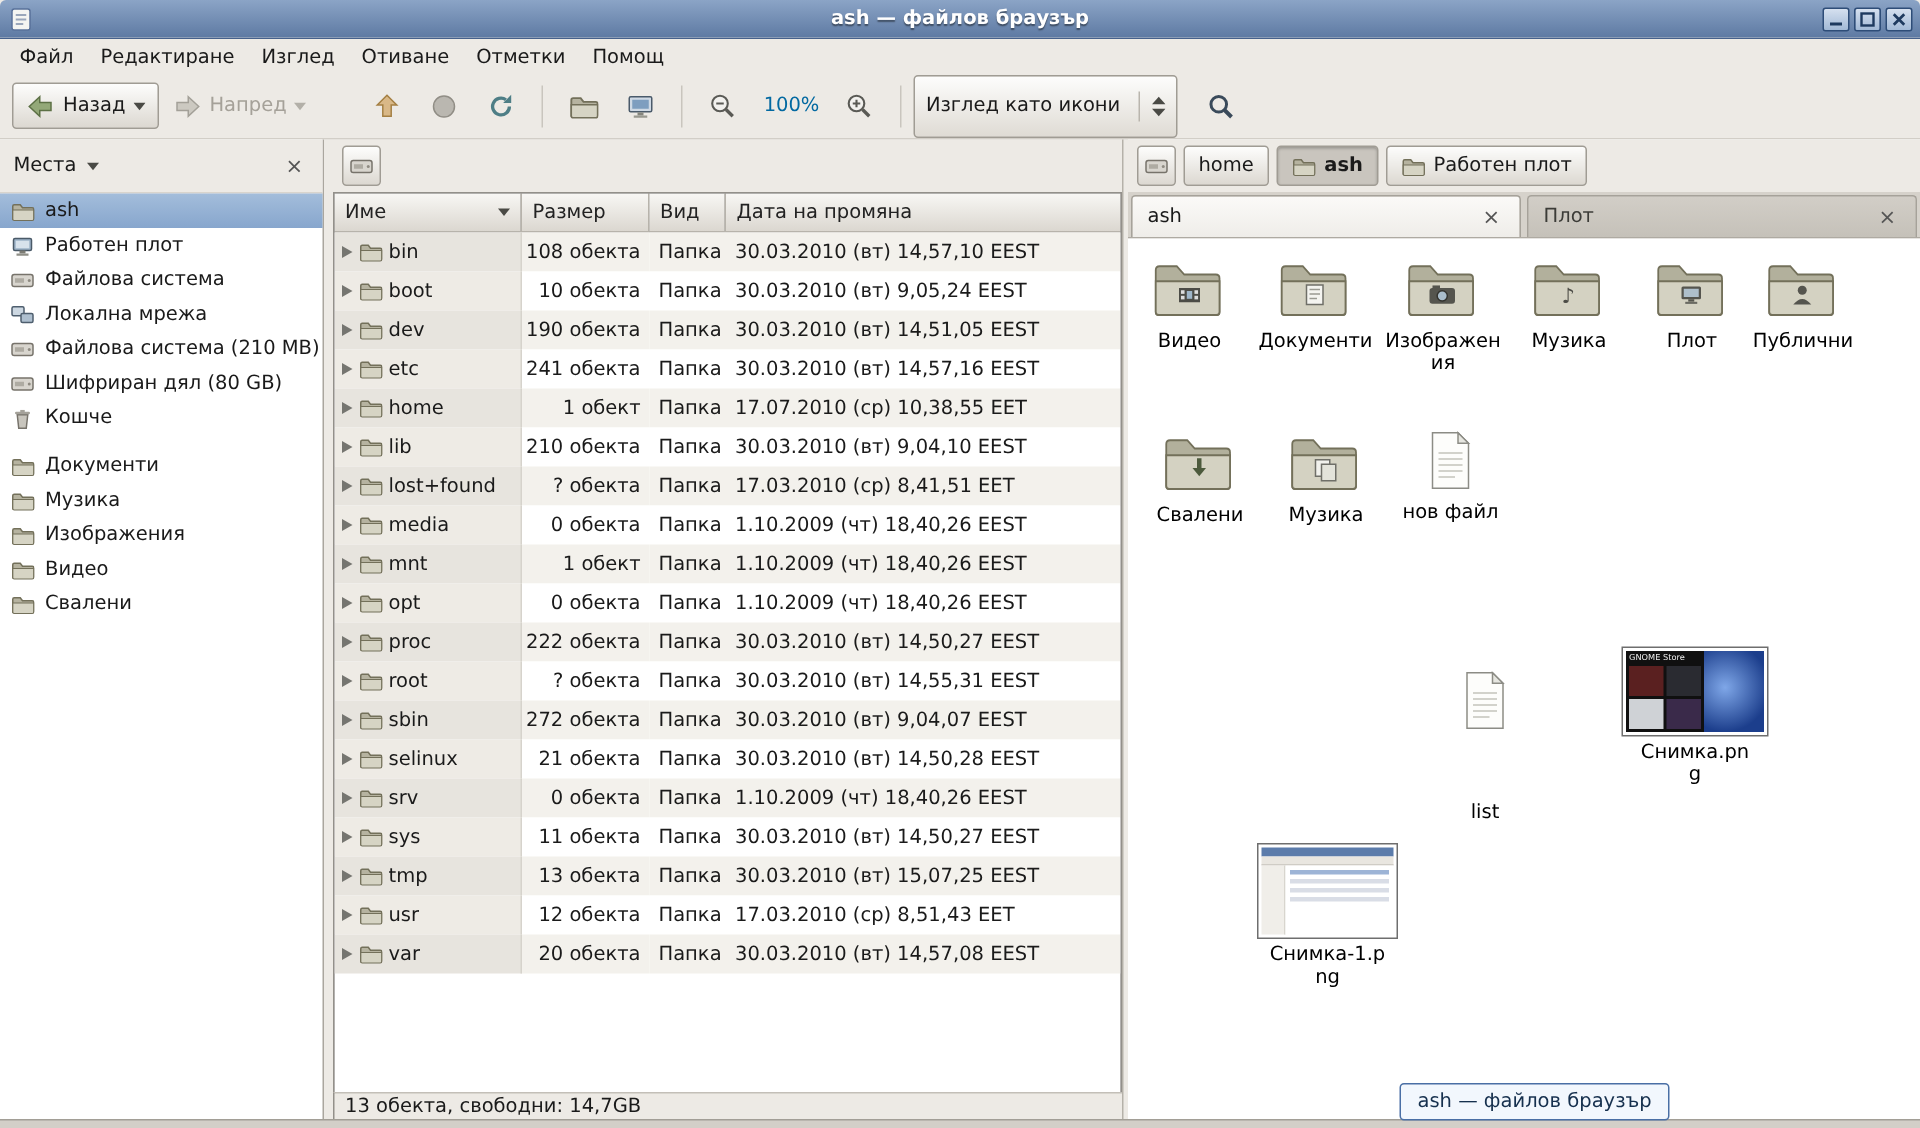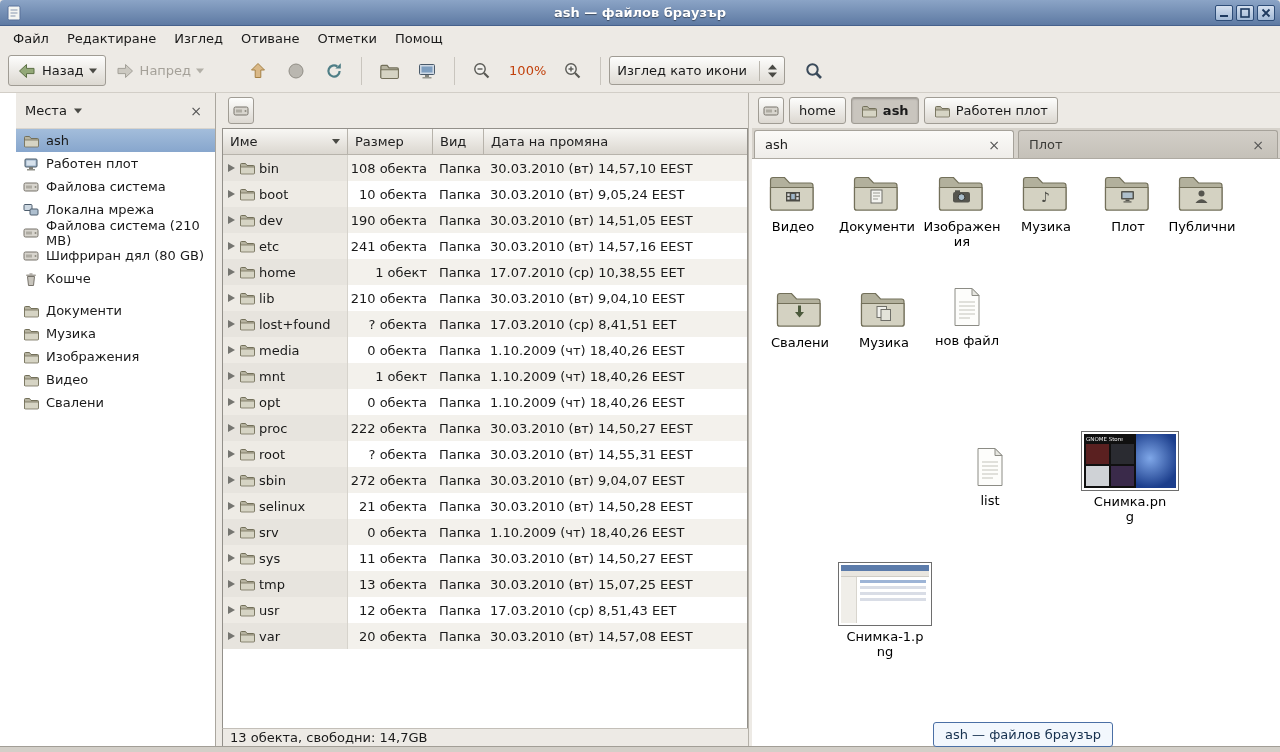--- a/index.html
+++ b/index.html
@@ -24,31 +24,31 @@
 
   
   .toolbar{position:absolute;top:49px;left:0;right:0;height:44px;background:#edeae5;
     border-bottom:1px solid #d2cec7;display:flex;align-items:center;padding:0 8px;}
   .tbtn{height:31px;display:flex;align-items:center;gap:5px;padding:0 8px;border-radius:3px;}
   .raised{border:1px solid #a09c94;background:linear-gradient(#fdfdfc,#dcd8d1);}
   .flat{border:1px solid transparent;background:transparent;}
   .disabled{color:#a5a199;}
   .tsep{width:1px;height:28px;background:#c9c5be;margin:0 8px;}
   .tgap{width:26px;}
-  .zoom-level{margin:0 8px;color:#c2410c;}
-  .combo{height:29px;display:flex;align-items:center;border:1px solid #a09c94;border-radius:3px;
+  .zoom-level{margin:0 8px;color:#0369a1;}
+  .combo{height:42px;display:flex;align-items:center;border:1px solid #a09c94;border-radius:3px;
     background:linear-gradient(#fdfdfc,#dfdbd4);padding:0 7px;gap:8px;width:176px;margin-right:10px;}
   .combo-label{flex:1;}
   .combo-sep{width:1px;height:20px;background:#b9b5ad;}
   .i20{width:20px;height:20px;display:inline-flex;align-items:center;justify-content:center;}
   .i16{width:16px;height:16px;display:inline-flex;align-items:center;justify-content:center;flex:none;}
   .i8{display:inline-flex;align-items:center;}
 
   
-  .sidebar{position:absolute;left:0;top:93px;width:216px;bottom:6px;background:#fff;border-right:1px solid #aaa69e;padding-left:16px;}
+  .sidebar{position:absolute;left:0;top:93px;width:216px;bottom:6px;background:#fff;border-right:1px solid #aaa69e;}
   .sb-head{height:36px;background:#edeae5;display:flex;align-items:center;padding:0 9px;border-bottom:1px solid #d8d4cd;}
   .sb-title{display:flex;align-items:center;gap:7px;}
   .sb-close{margin-left:auto;color:#555;font-size:14px;padding:0 4px;}
   .sb-item{display:flex;align-items:center;gap:7px;height:23px;padding-left:7px;}
   .sb-item.sel{background:linear-gradient(#a3bddb,#87a6cd);}
   .sb-sep{height:9px;}
   .splitter{position:absolute;left:216px;top:93px;width:6px;bottom:6px;background:#edeae5;}
   .splitter2{position:absolute;left:748px;top:93px;width:4px;bottom:6px;background:#edeae5;border-left:1px solid #b5b1a9;}
 
   .midpane{position:absolute;left:222px;top:93px;width:526px;bottom:6px;display:flex;flex-direction:column;background:#edeae5;}
@@ -863,21 +863,21 @@
               <g stroke="#c3c3bb" stroke-width="1">
                 <line x1="8" y1="15" x2="24" y2="15"></line>
                 <line x1="8" y1="19" x2="24" y2="19"></line>
                 <line x1="8" y1="23" x2="24" y2="23"></line>
                 <line x1="8" y1="27" x2="24" y2="27"></line>
                 <line x1="8" y1="31" x2="19" y2="31"></line>
               </g>
             </svg></span>
           <span class="iv-label">нов файл</span>
         </div>
-        <div class="ivitem" style="left: 196px; top: 288px;">
+        <div class="ivitem" style="left: 196px; top: 288px; gap: 40px;">
           <span class="iv-icon"><svg width="32" height="40" viewBox="0 0 32 40">
               <path d="M4 1.5 h17 l7 7 V38.5 H4z" fill="#fdfdfb" stroke="#8c8c85"></path>
               <path d="M21 1.5 v7 h7z" fill="#e6e6e0" stroke="#8c8c85"></path>
               <g stroke="#c3c3bb" stroke-width="1">
                 <line x1="8" y1="15" x2="24" y2="15"></line>
                 <line x1="8" y1="19" x2="24" y2="19"></line>
                 <line x1="8" y1="23" x2="24" y2="23"></line>
                 <line x1="8" y1="27" x2="24" y2="27"></line>
                 <line x1="8" y1="31" x2="19" y2="31"></line>
               </g>

